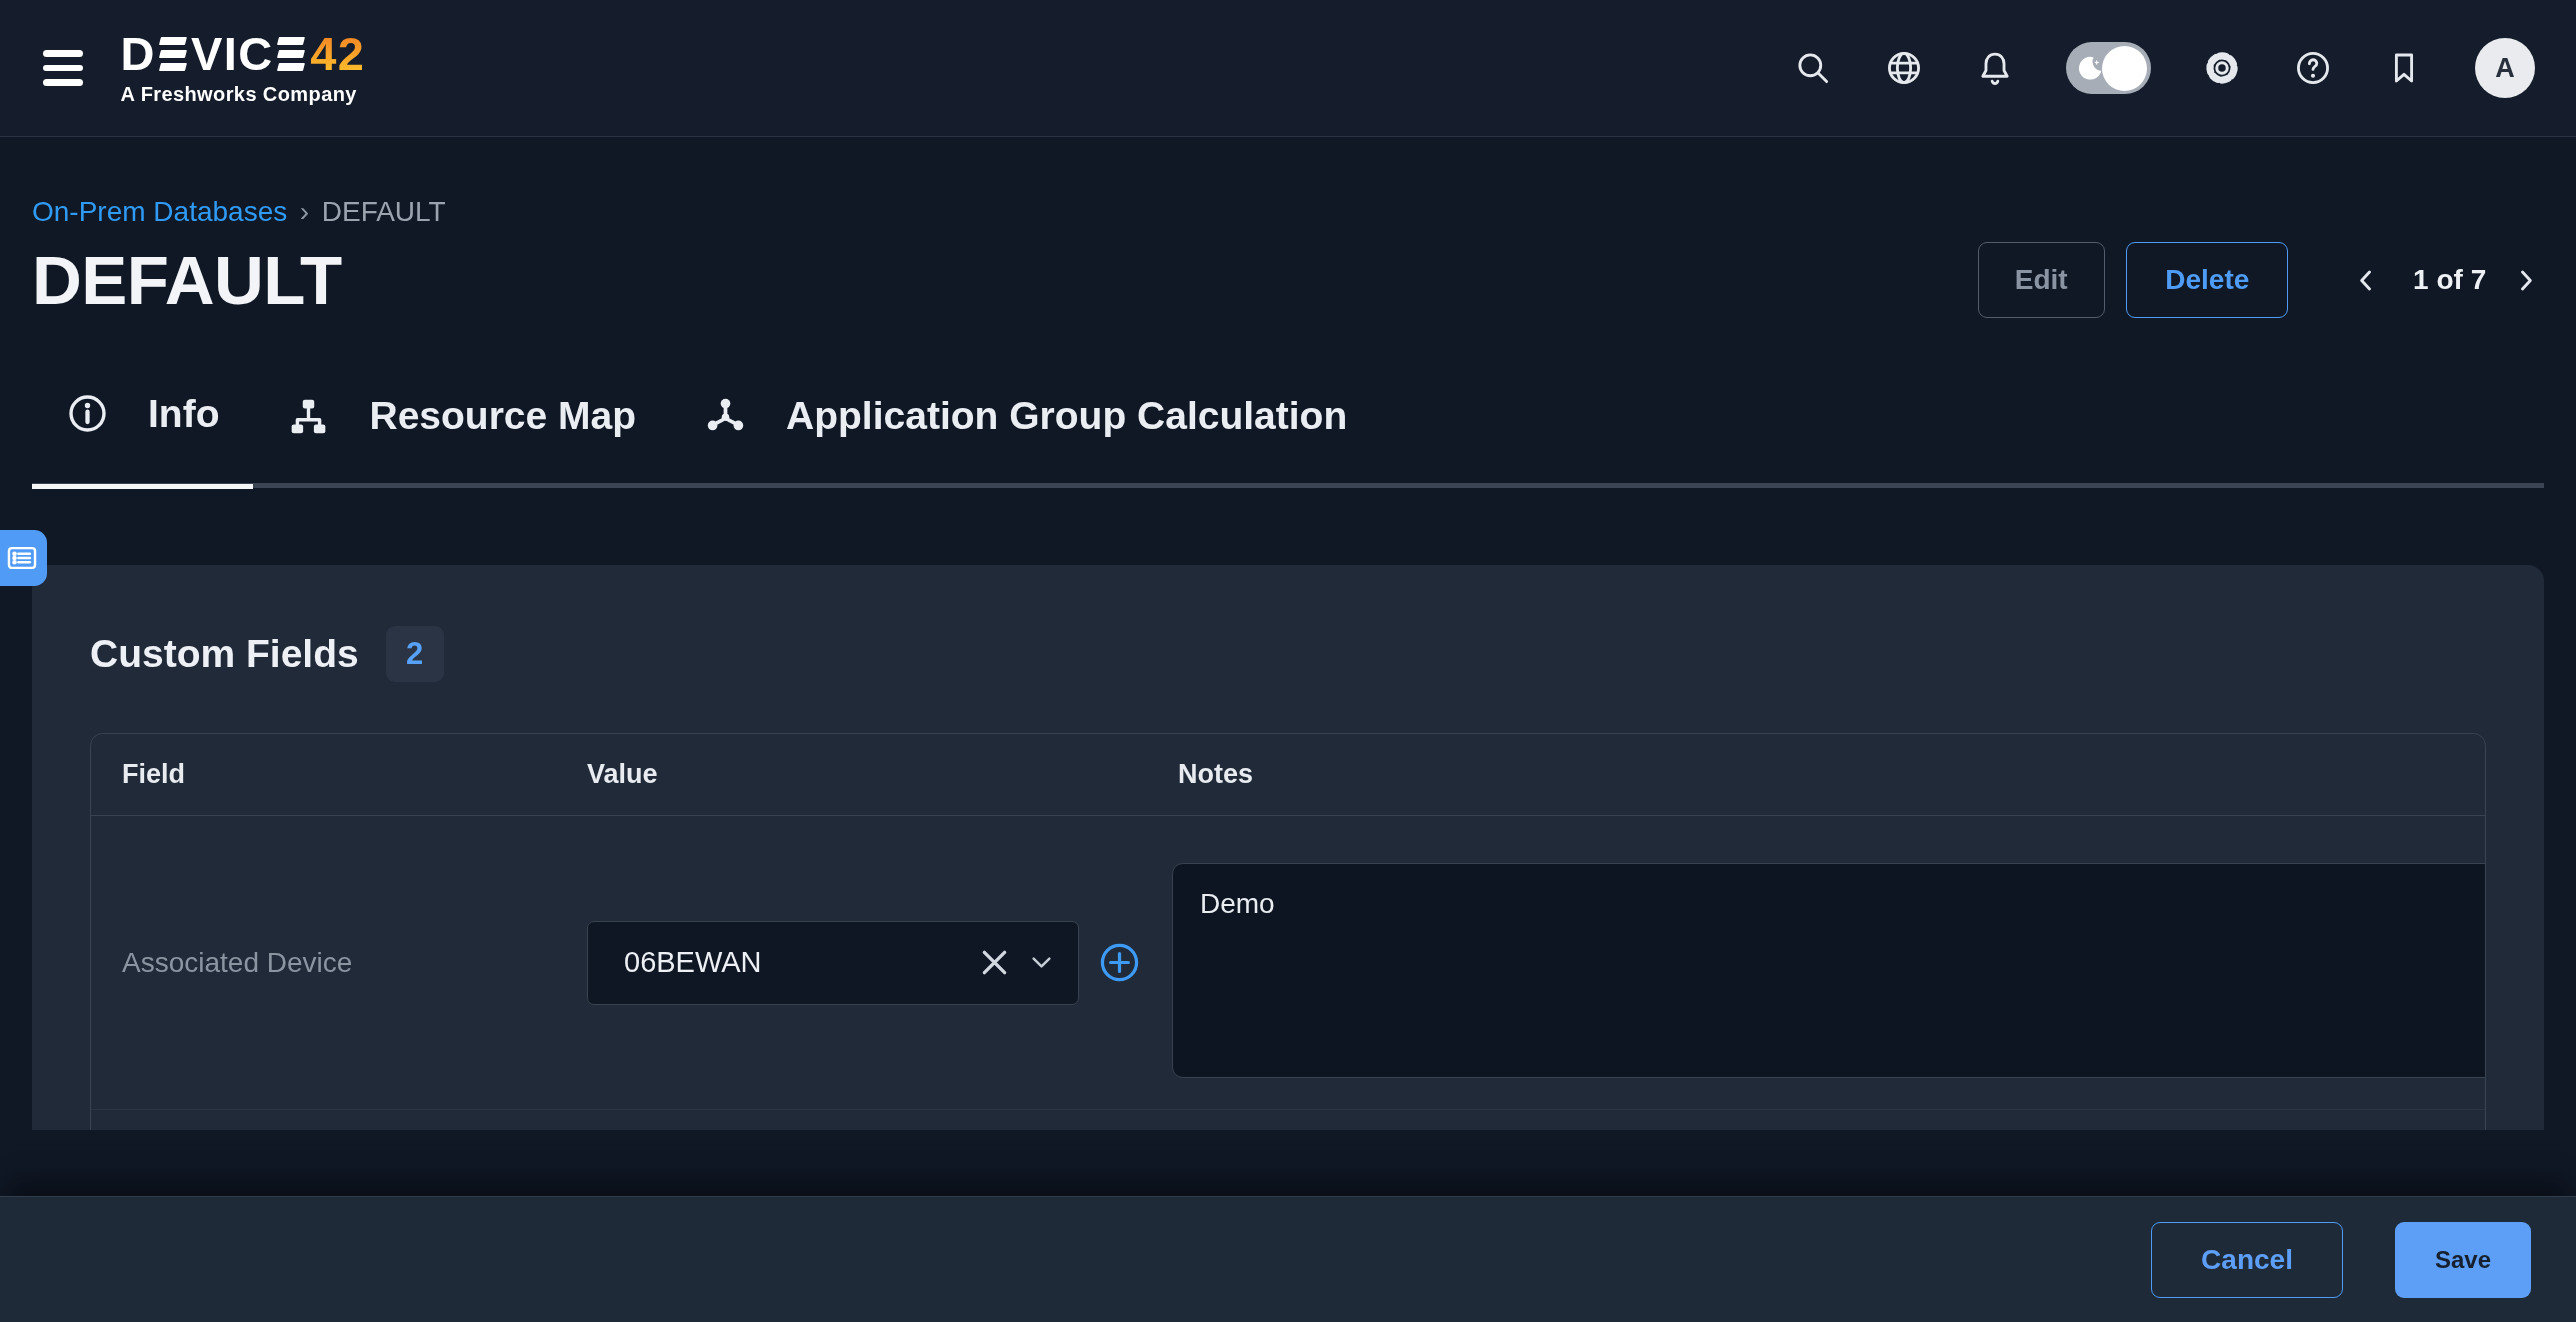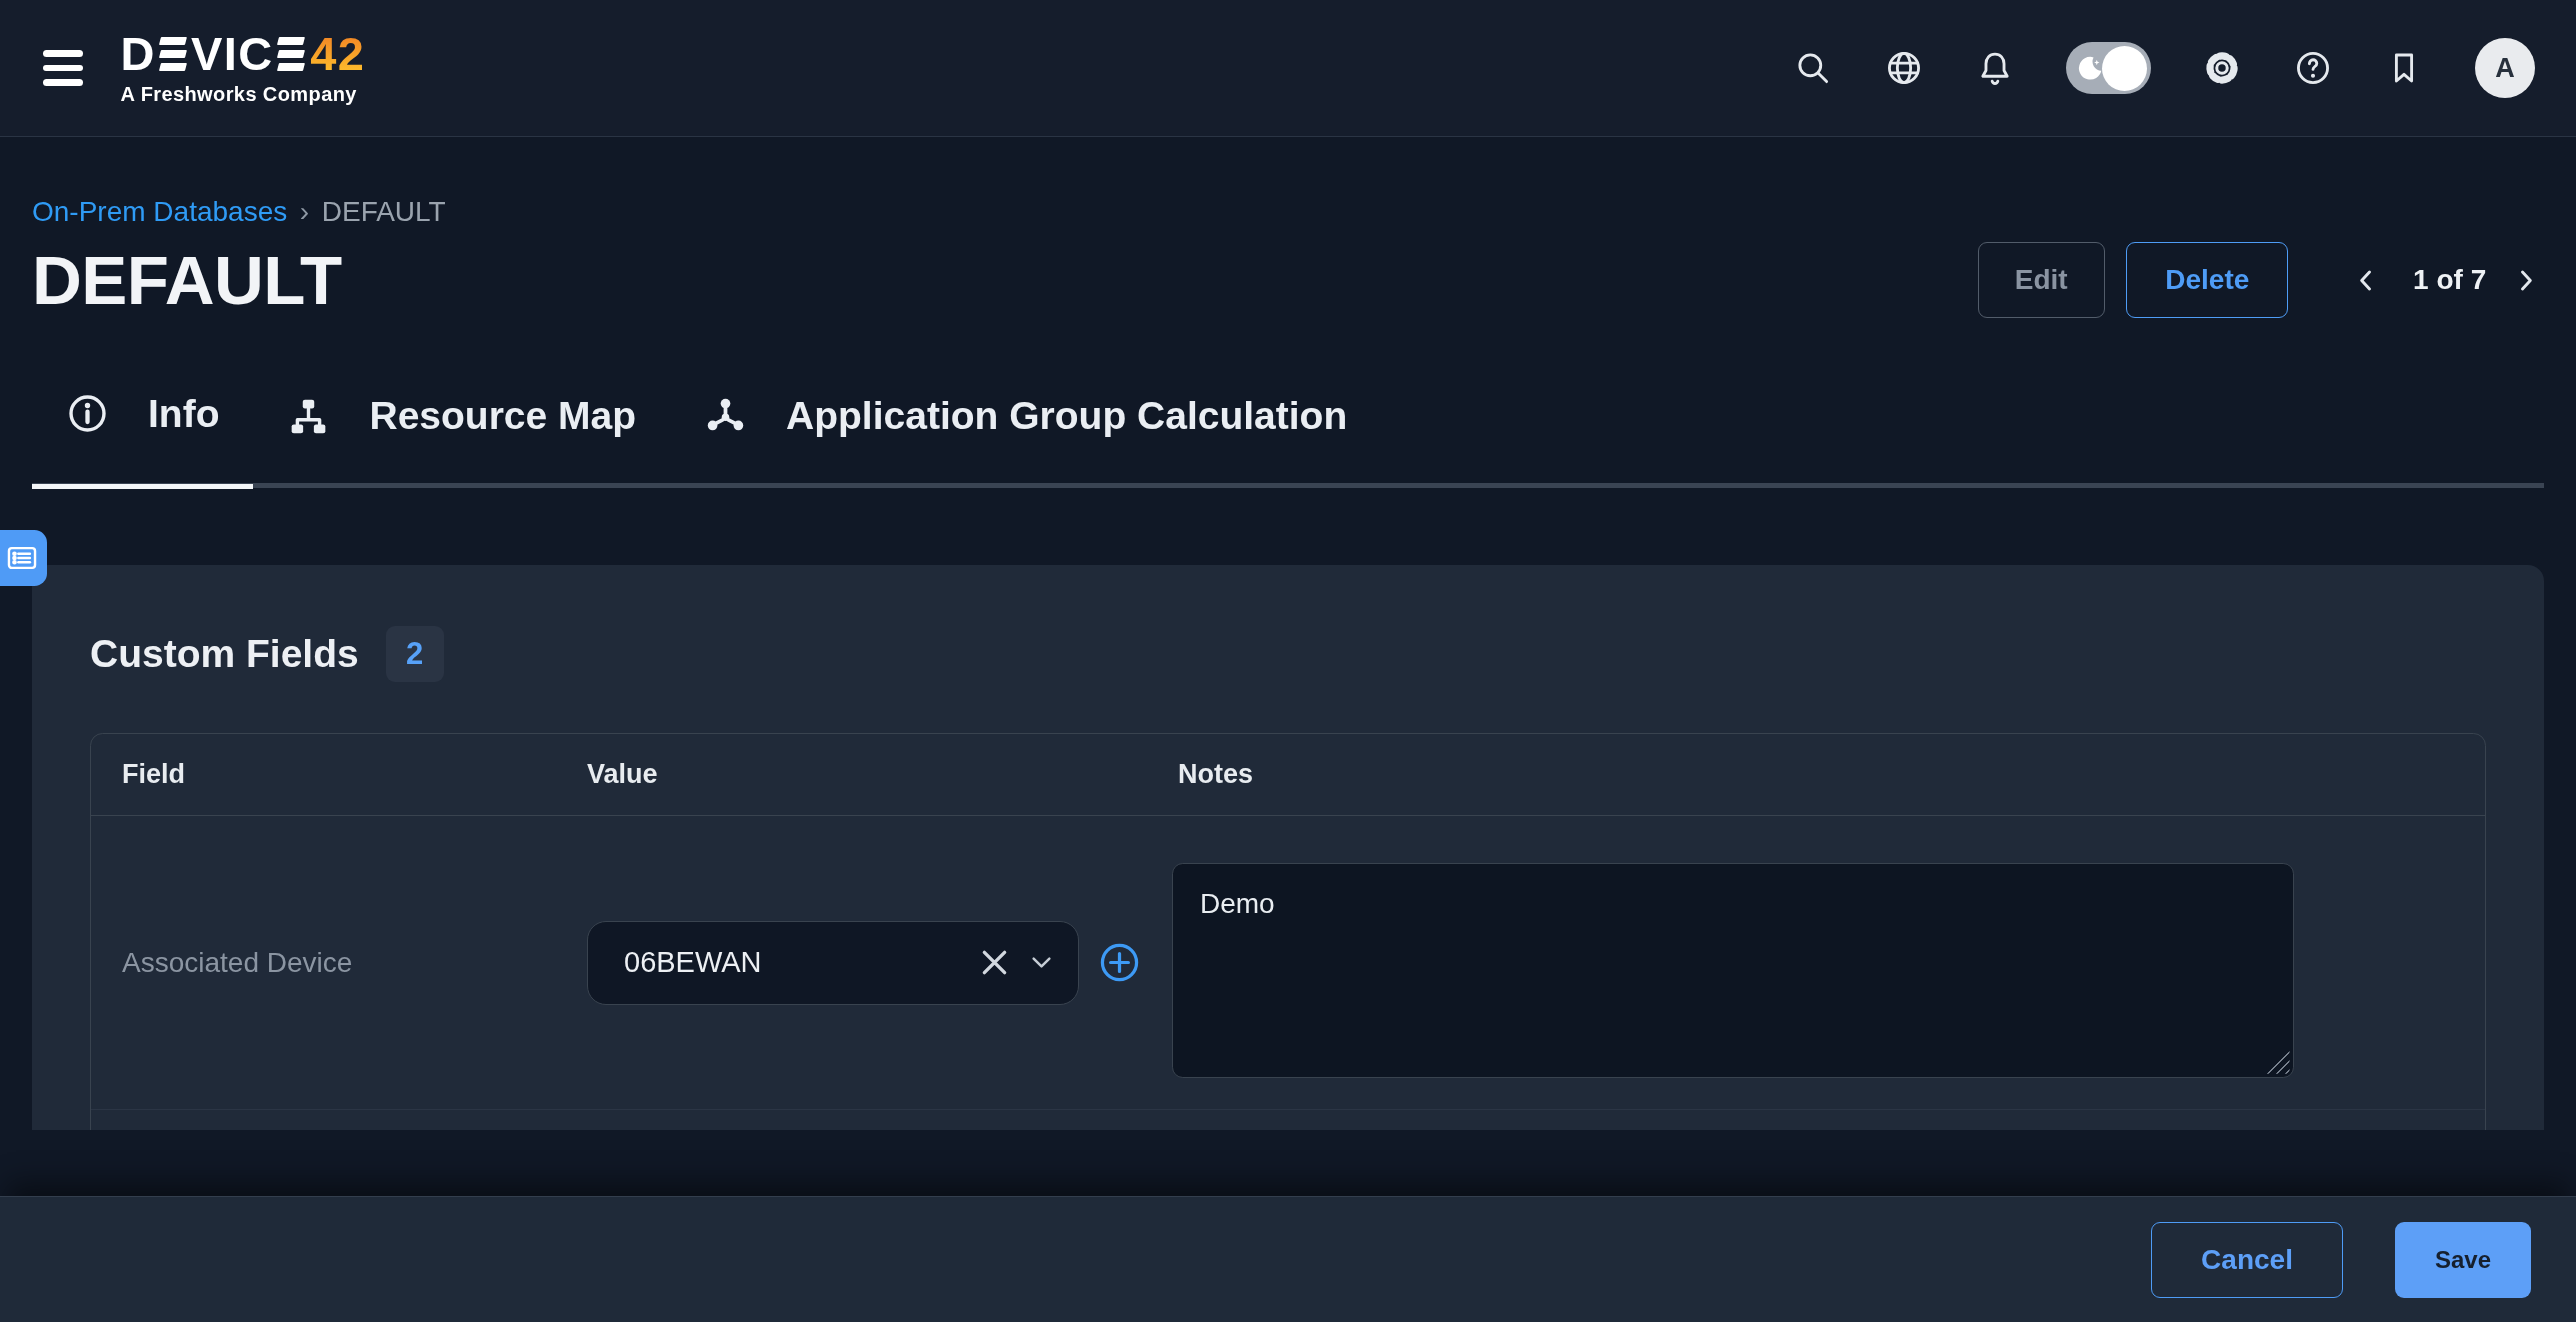--- a/index.html
+++ b/index.html
@@ -68,30 +68,30 @@
                 display:flex; align-items:center; justify-content:center; font-size:31px; font-weight:700; color:#57A1F8; }
 
   .cf-table{ margin-top:51px; border:1.8px solid #39434F; border-radius:12.6px; overflow:hidden; }
   .cf-head{ display:grid; grid-template-columns:465px 591px 1fr; height:82px; align-items:center;
             border-bottom:1.8px solid #39434F; }
   .cf-head > div{ font-size:27px; font-weight:700; color:#E8ECF0; padding-left:31px; }
   .cf-row{ display:grid; grid-template-columns:465px 591px 1fr; height:294px; border-bottom:1.8px solid #2B3545; }
   .cf-row-filler{ height:108px; }
   .cell-field{ display:flex; align-items:center; padding-left:31px; font-size:28px; color:#8B95A2; }
   .cell-value{ display:flex; align-items:center; padding-left:31px; gap:20px; }
-  .select-control{ width:492px; height:84px; background:#0F1725; border:1.8px solid #39434F; border-radius:19px;
+  .select-control{ width:492px; height:84px; background:#0F1725; border:1.8px solid #39434F; border-radius:7px;
                    display:flex; align-items:center; padding:0 23.5px 0 36px; cursor:pointer; }
   .select-value{ flex:1; font-size:29px; color:#EDF0F4; }
   .select-control svg{ flex:none; }
   .clear-x{ width:27px; height:27px; stroke:#D2D8DF; stroke-width:2; fill:none; stroke-linecap:round; cursor:pointer; }
   .chev{ width:27px; height:27px; stroke:#C6CDD5; stroke-width:2.2; fill:none; stroke-linecap:round; stroke-linejoin:round; margin-left:20px; }
   .add-btn{ width:41px; height:41px; background:none; border:none; padding:0; cursor:pointer; flex:none; }
   .add-btn svg{ width:41px; height:41px; stroke:#3D9AF5; stroke-width:1.9; fill:none; stroke-linecap:round; }
   .cell-notes{ padding:47px 0 0 25px; }
-  .notes-wrap{ position:relative; width:1122px; height:215px; }
+  .notes-wrap{ position:relative; width:1403px; height:215px; }
   .notes-area{ width:100%; height:100%; background:#0D1522; border:1.8px solid #39434F; border-radius:10.8px;
                color:#E9EDF1; font-size:28px; font-family:inherit; padding:23.5px 27px; resize:none; outline:none; }
   .resize-handle{ position:absolute; right:4.5px; bottom:4.5px; width:23.5px; height:23.5px; pointer-events:none;
                   background:repeating-linear-gradient(135deg, transparent 0 4.5px, #8A93A0 4.5px 6.3px);
                   clip-path:polygon(100% 0, 100% 100%, 0 100%); opacity:0.85; }
 
   
   .footer-bar{ position:absolute; left:0; right:0; bottom:0; height:126px; background:#1F2A39;
                border-top:0.9px solid #333E4D; box-shadow:0 -20px 27px -7.2px rgba(0,0,0,0.45);
                display:flex; align-items:center; justify-content:flex-end; padding-right:45px; gap:52px; }

